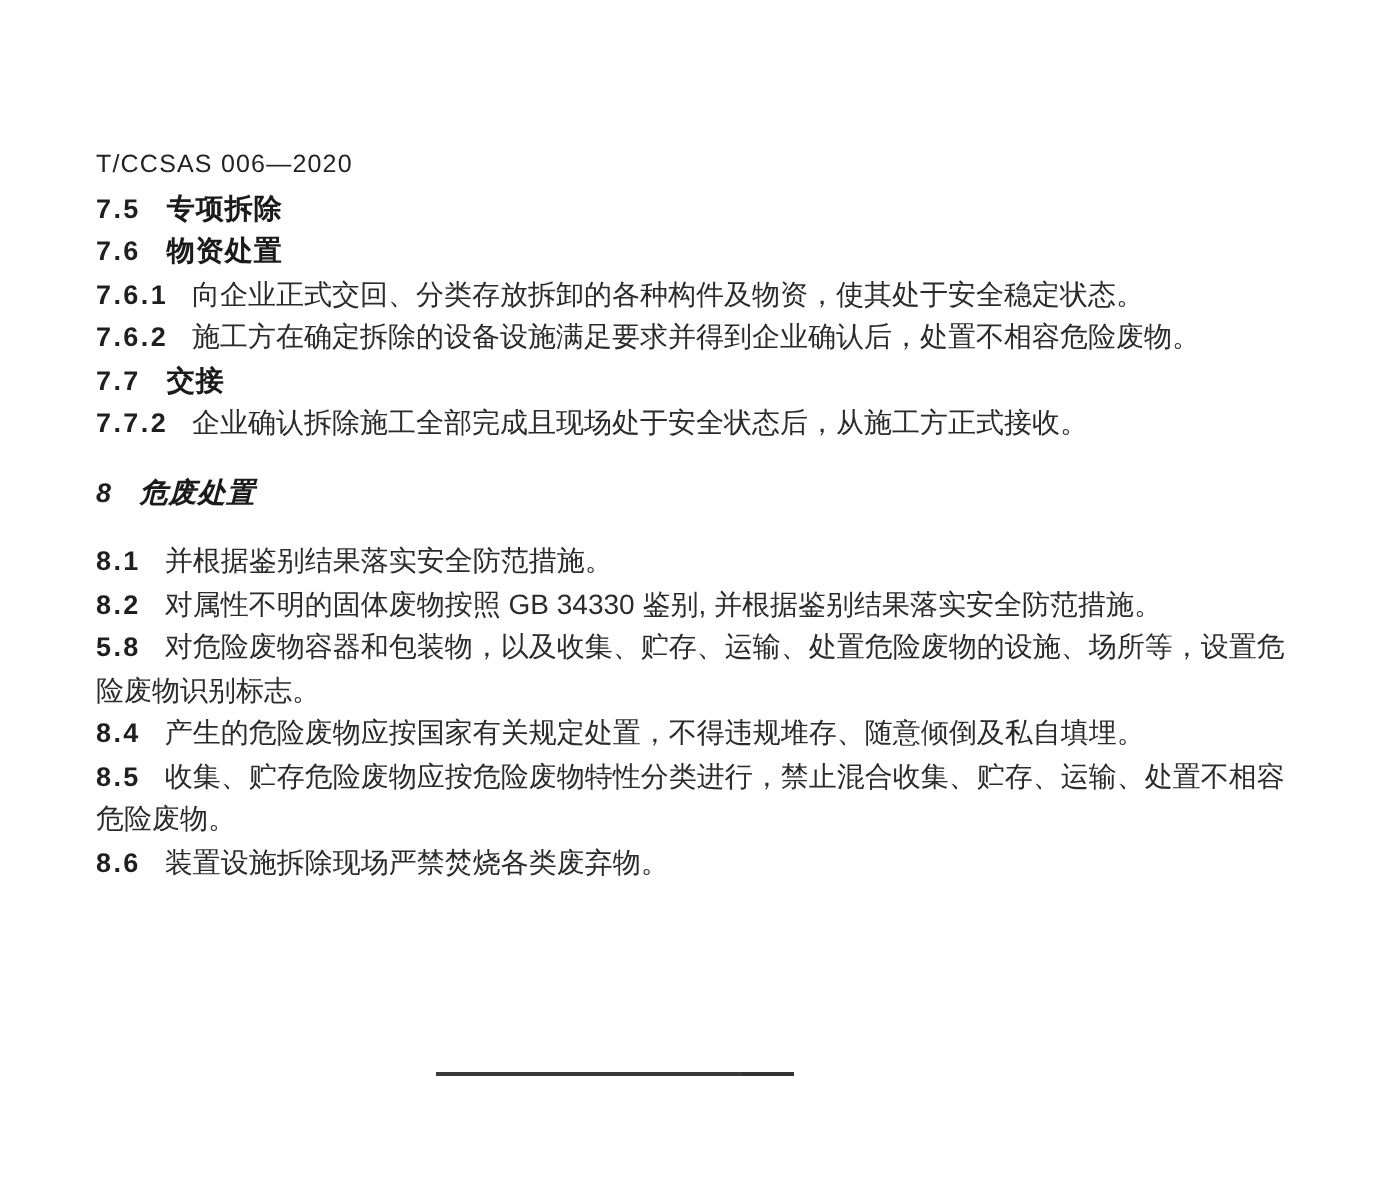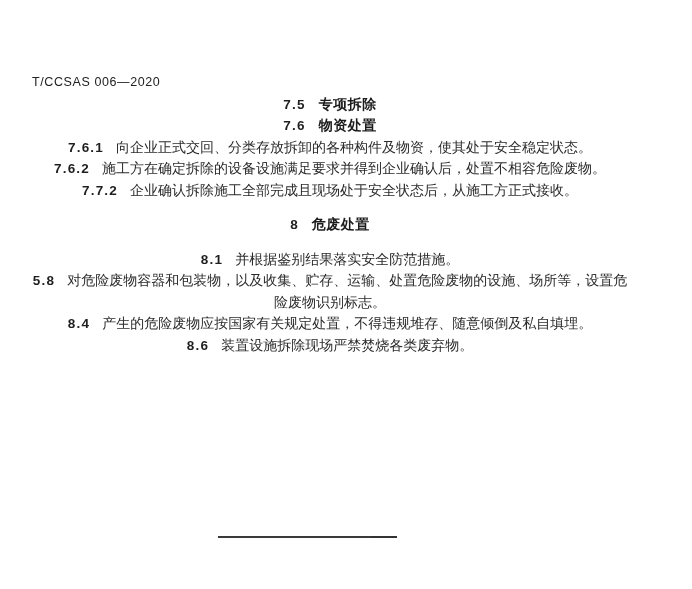--- a/index.html
+++ b/index.html
@@ -6,32 +6,32 @@
   .page{
     position:relative;
     width:692px;height:589px;
     background:#ffffff;
     font-family:"Liberation Sans","DejaVu Sans",sans-serif;
     color:#2b2b2b;
     overflow:hidden;
   }
   .content{
     position:absolute;
-    left:32px;top:72px;
+    left:48px;top:72px;
     width:596px;
   }
   .doc-header{
     font-size:12.5px;
     line-height:21.5px;
     letter-spacing:.6px;
     color:#222;
   }
-  .line{margin:0;font-size:14px;line-height:21.5px;text-align:center;}
+  .line{margin:0;font-size:14px;line-height:21.5px;}
   .h2{font-weight:700;color:#1b1b1b;}
-  .h1{font-weight:700;color:#1b1b1b;margin-top:13px;margin-bottom:13px;}
+  .h1{font-weight:700;color:#1b1b1b;margin-top:13px;margin-bottom:13px;font-style:italic;}
   .num{
     font-weight:700;
     font-size:13.5px;
     letter-spacing:1.2px;
     margin-right:12px;
     color:#1f1f1f;
     white-space:nowrap;
   }
   .h2 .num,.h1 .num{margin-right:13px;}
   .ttl{letter-spacing:.5px;}
@@ -58,33 +58,36 @@
 
     <p class="line h2"><span class="num">7.5</span><span class="ttl">专项拆除</span></p>
 
 
     <p class="line h2"><span class="num">7.6</span><span class="ttl">物资处置</span></p>
 
     <p class="line"><span class="num">7.6.1</span><span class="txt">向企业正式交回、分类存放拆卸的各种构件及物资，使其处于安全稳定状态。</span></p>
 
     <p class="line"><span class="num">7.6.2</span><span class="txt">施工方在确定拆除的设备设施满足要求并得到企业确认后，处置不相容危险废物。</span></p>
 
+    <p class="line h2"><span class="num">7.7</span><span class="ttl">交接</span></p>
 
 
     <p class="line"><span class="num">7.7.2</span><span class="txt">企业确认拆除施工全部完成且现场处于安全状态后，从施工方正式接收。</span></p>
 
     <p class="line h1"><span class="num">8</span><span class="ttl">危废处置</span></p>
 
     <p class="line"><span class="num">8.1</span><span class="txt">并根据鉴别结果落实安全防范措施。</span></p>
 
+    <p class="line"><span class="num">8.2</span><span class="txt">对属性不明的固体废物按照 GB 34330 鉴别, 并根据鉴别结果落实安全防范措施。</span></p>
 
     <p class="line"><span class="num">5.8</span><span class="txt">对危险废物容器和包装物，以及收集、贮存、运输、处置危险废物的设施、场所等，设置危险废物识别标志。</span></p>
 
     <p class="line"><span class="num">8.4</span><span class="txt">产生的危险废物应按国家有关规定处置，不得违规堆存、随意倾倒及私自填埋。</span></p>
 
+    <p class="line"><span class="num">8.5</span><span class="txt">收集、贮存危险废物应按危险废物特性分类进行，禁止混合收集、贮存、运输、处置不相容危险废物。</span></p>
 
     <p class="line"><span class="num">8.6</span><span class="txt">装置设施拆除现场严禁焚烧各类废弃物。</span></p>
 
   </div>
 
   <div class="footer-rule">
       <span class="thick-end"></span>
     </div>
 </div>
 

